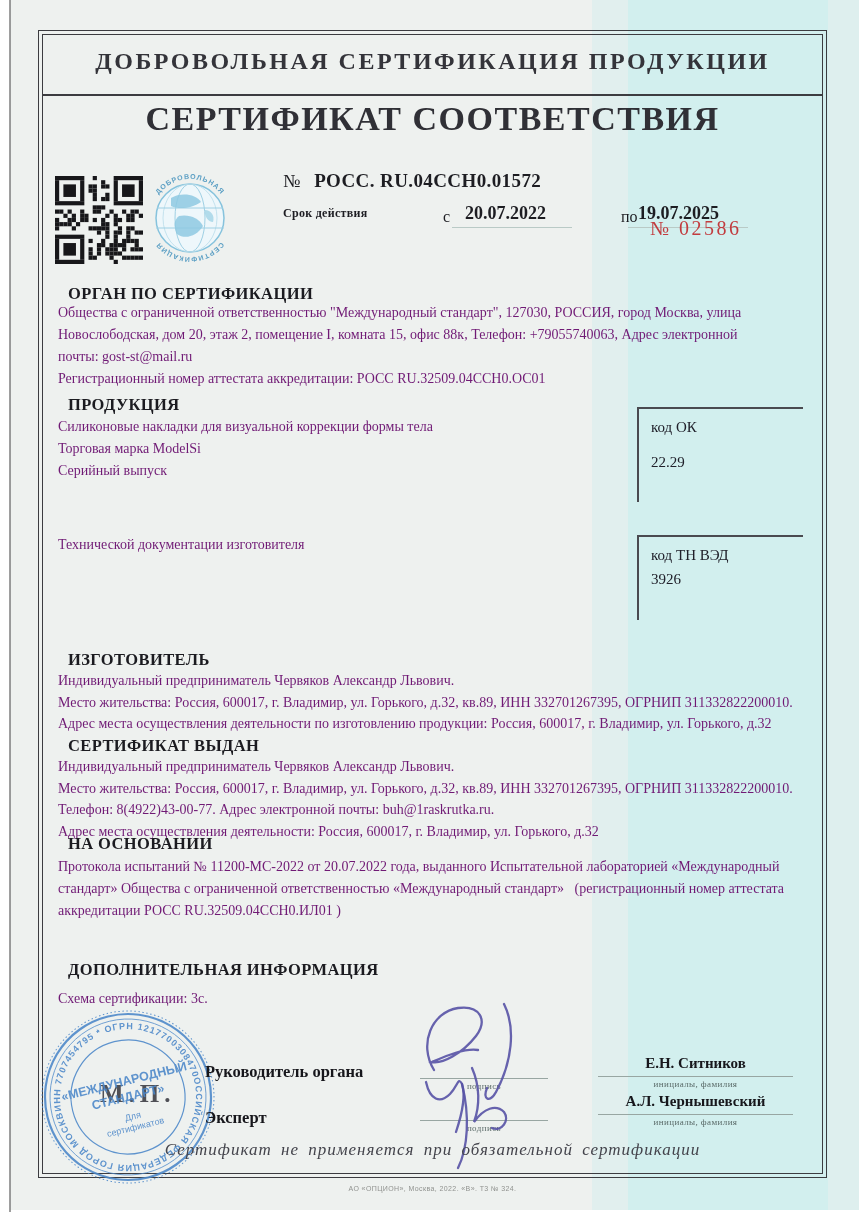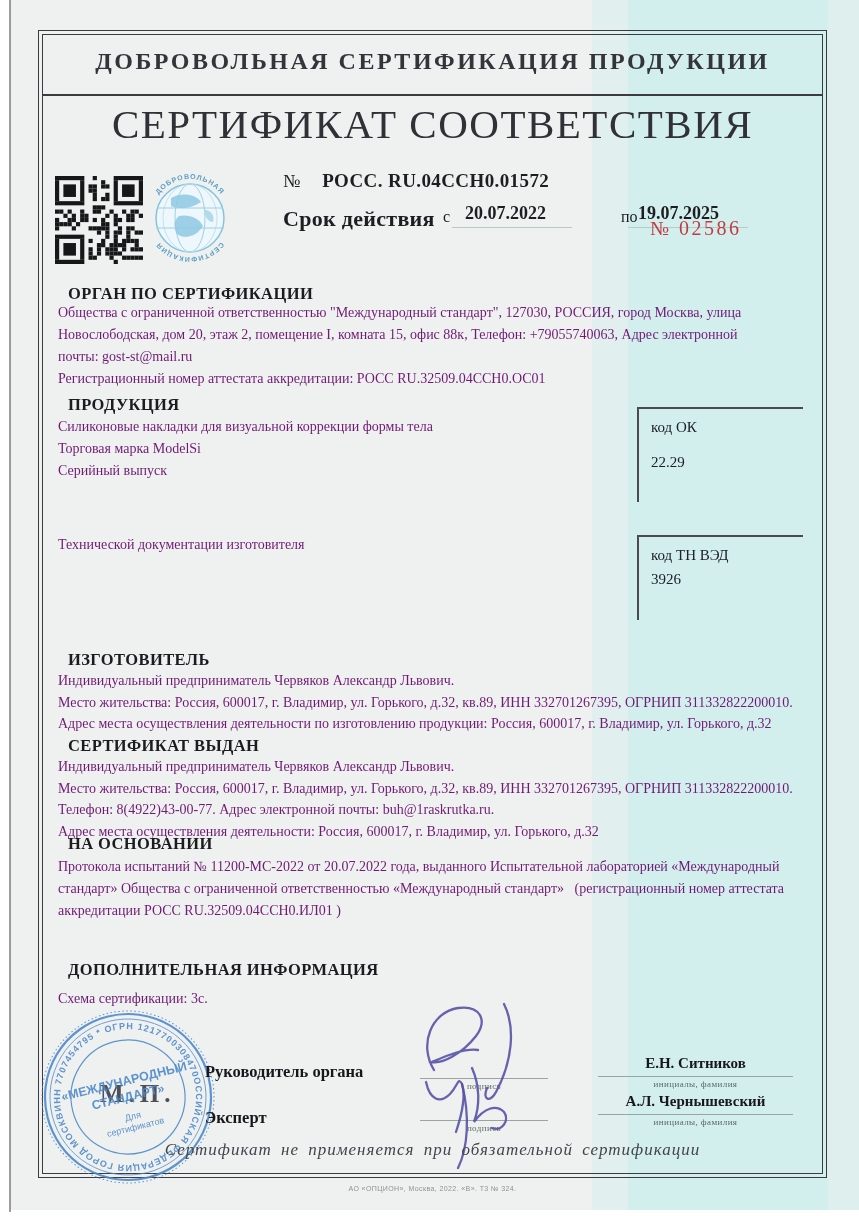--- a/index.html
+++ b/index.html
@@ -14,24 +14,24 @@
   .band{position:absolute;top:0;height:1210px;background:var(--c-band);}
   .band.main{left:628px;width:200px;opacity:.85;}
   .band.right{left:828px;width:31px;opacity:.5;}
   .band.left{left:592px;width:36px;opacity:.4;}
   .frame{position:absolute;left:38px;top:30px;width:789px;height:1148px;border:1.6px solid #3c3c40;}
   .frame-inner{position:absolute;left:3px;top:3px;right:3px;bottom:3px;border:1px solid #3c3c40;}
   .abs{position:absolute;}
   .center{text-align:center;}
   .program-title{left:38px;top:48px;width:789px;font-size:24px;font-weight:700;letter-spacing:2.5px;color:#34343a;}
   .rule1{left:42px;top:94px;width:781px;height:2px;background:#3c3c40;}
-  .cert-title{left:38px;top:100px;width:789px;font-size:41px;font-weight:400;letter-spacing:1.5px;color:#303036;}
+  .cert-title{left:38px;top:100px;width:789px;font-size:34px;font-weight:700;letter-spacing:1.5px;color:#303036;}
   .no-row{left:283px;top:170px;font-size:18px;}
-  .no-row .num{font-weight:700;font-size:19px;margin-left:22px;letter-spacing:.4px;}
-  .validity-label{left:283px;top:206px;font-size:22px;font-weight:700;letter-spacing:.3px;}
+  .no-row .num{font-weight:700;font-size:19px;margin-left:14px;letter-spacing:.4px;}
+  .validity-label{left:283px;top:206px;font-size:12px;font-weight:700;letter-spacing:.3px;}
   .from-label{left:443px;top:208px;font-size:16px;}
   .from-date{left:465px;top:203px;font-size:18px;font-weight:700;}
   .to-label{left:597px;top:208px;font-size:16px;margin-left:24px;}
   .to-date{left:638px;top:203px;font-size:18px;font-weight:700;}
   .date-rule{height:1px;background:#b9cac6;top:227px;width:120px;}
   .form-no{left:650px;top:217px;font-size:20px;letter-spacing:2.5px;color:var(--c-red);}
   .sec-h{font-size:16.5px;font-weight:700;letter-spacing:.4px;color:#1b1b20;}
   .tblock{line-height:22px;font-size:14px;color:#701a75;}
   .tline{white-space:pre;}
   .code-box{border-top:2px solid #4a4a50;border-left:2px solid #4a4a50;padding:10px 0 0 12px;font-size:15px;color:#20202a;}

